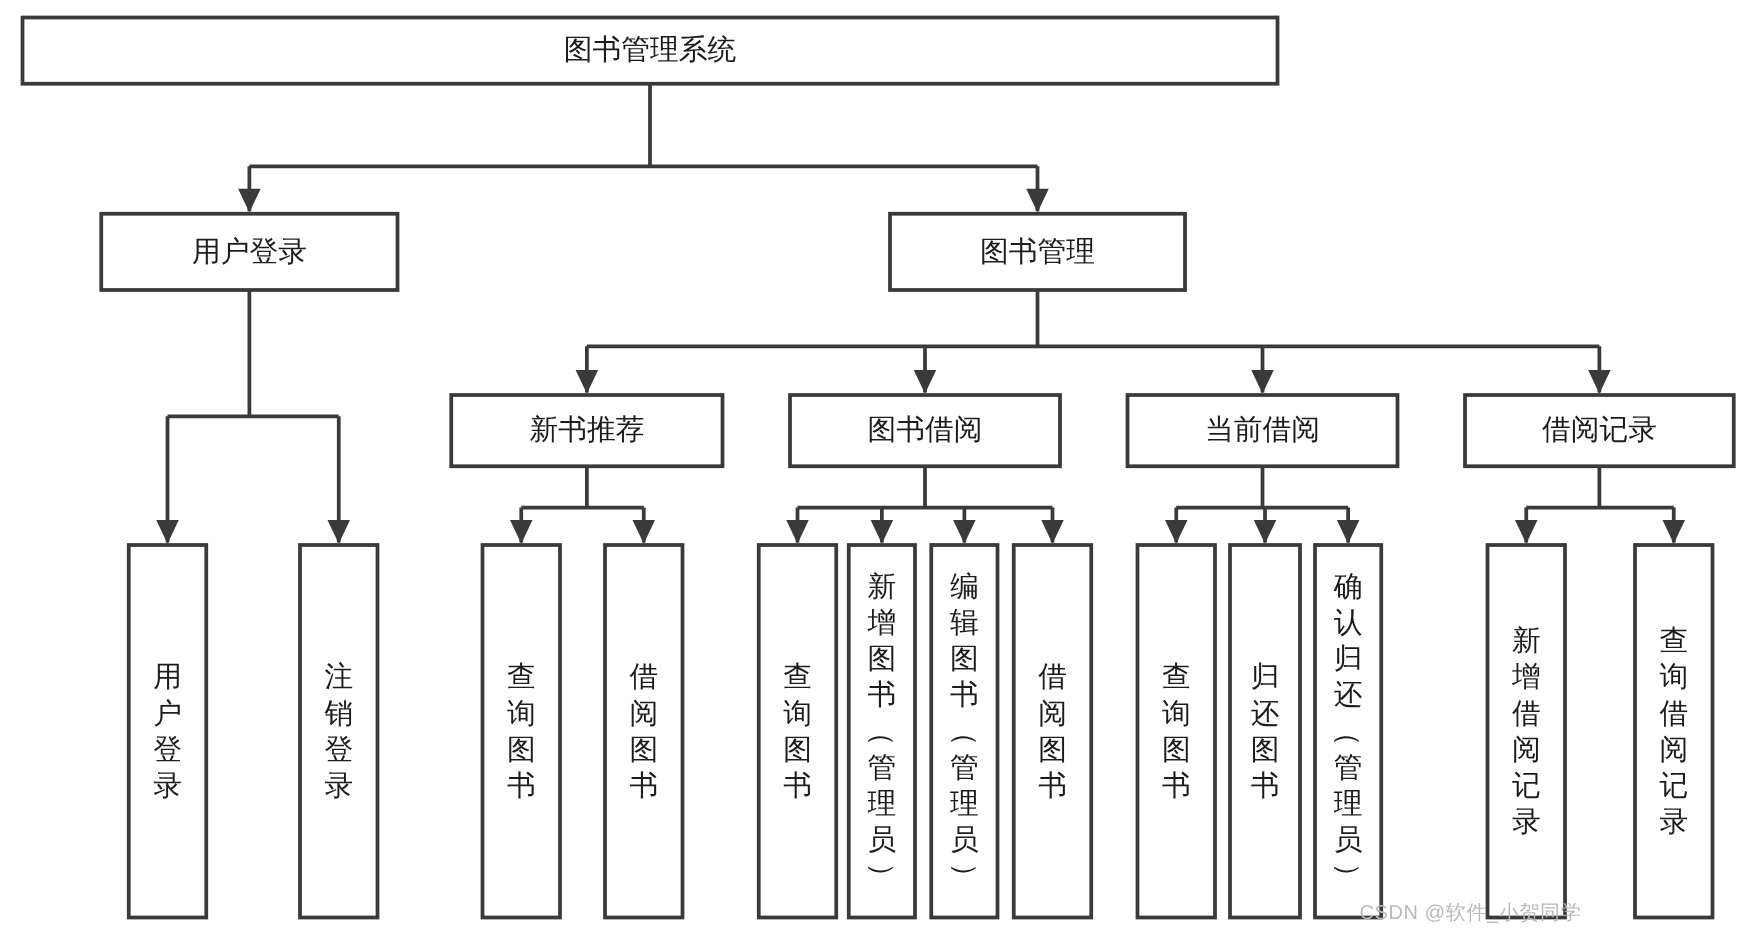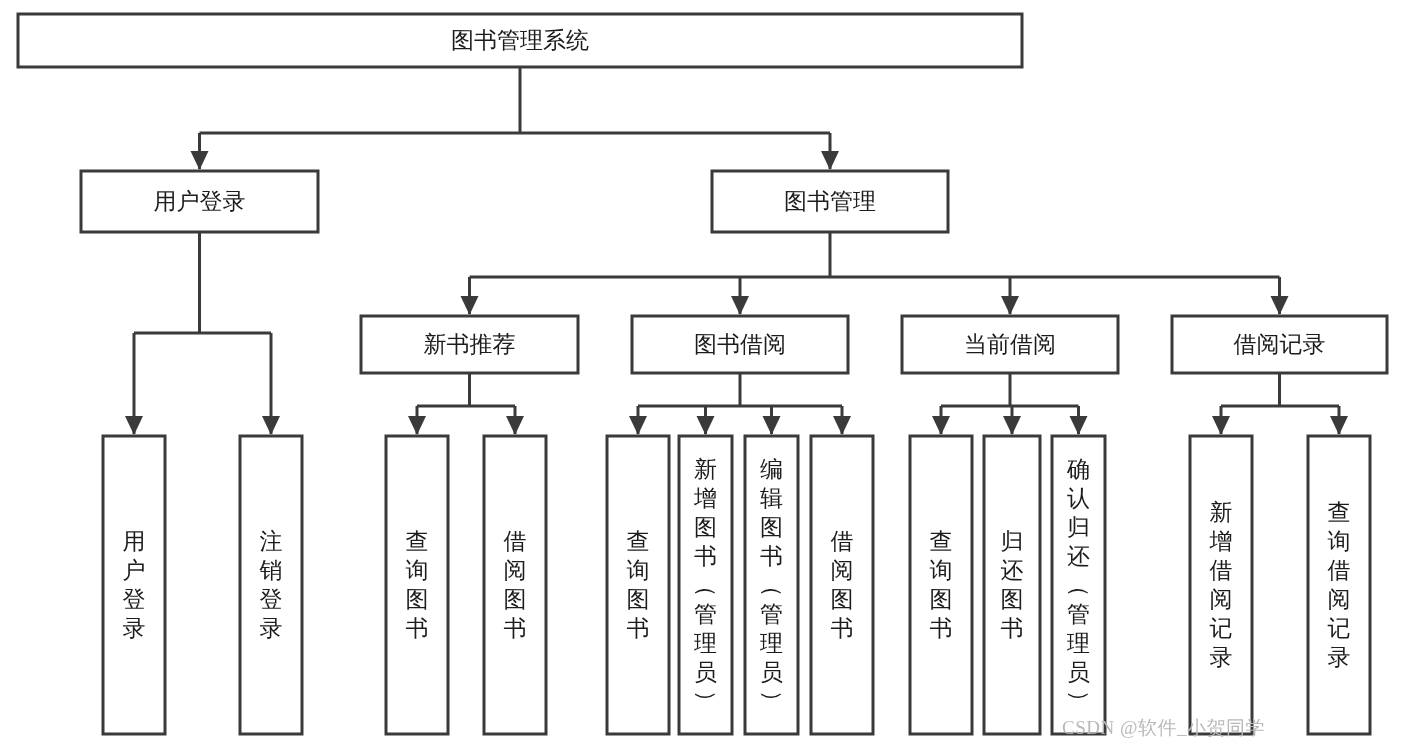--- a/index.html
+++ b/index.html
@@ -50,22 +50,22 @@
   .node-label-v {
     font-family: "Liberation Sans", "DejaVu Sans", sans-serif;
     font-size: 23px;
     fill: #1c1c1c;
     text-anchor: middle;
   }
   .watermark-text {
     position: absolute;
     right: 14px;
     bottom: 6px;
-    font-family: Liberation Serif, serif;
-    font-size: 19px;
+    font-family: Liberation Sans, sans-serif;
+    font-size: 16px;
     color: #b9b9b9;
     letter-spacing: 0.5px;
     white-space: nowrap;
     user-select: none;
     text-align: right;
   }
 </style>
 </head>
 <body>
 

